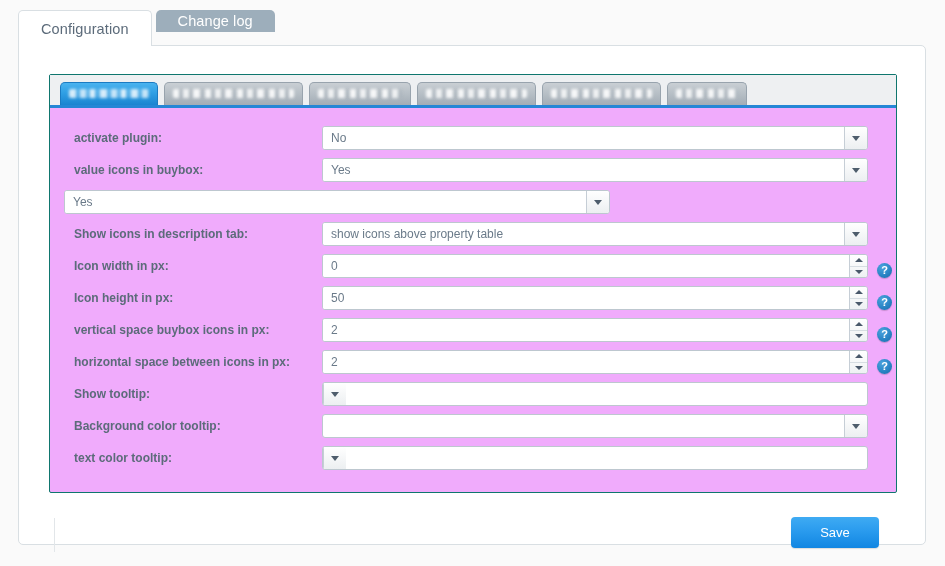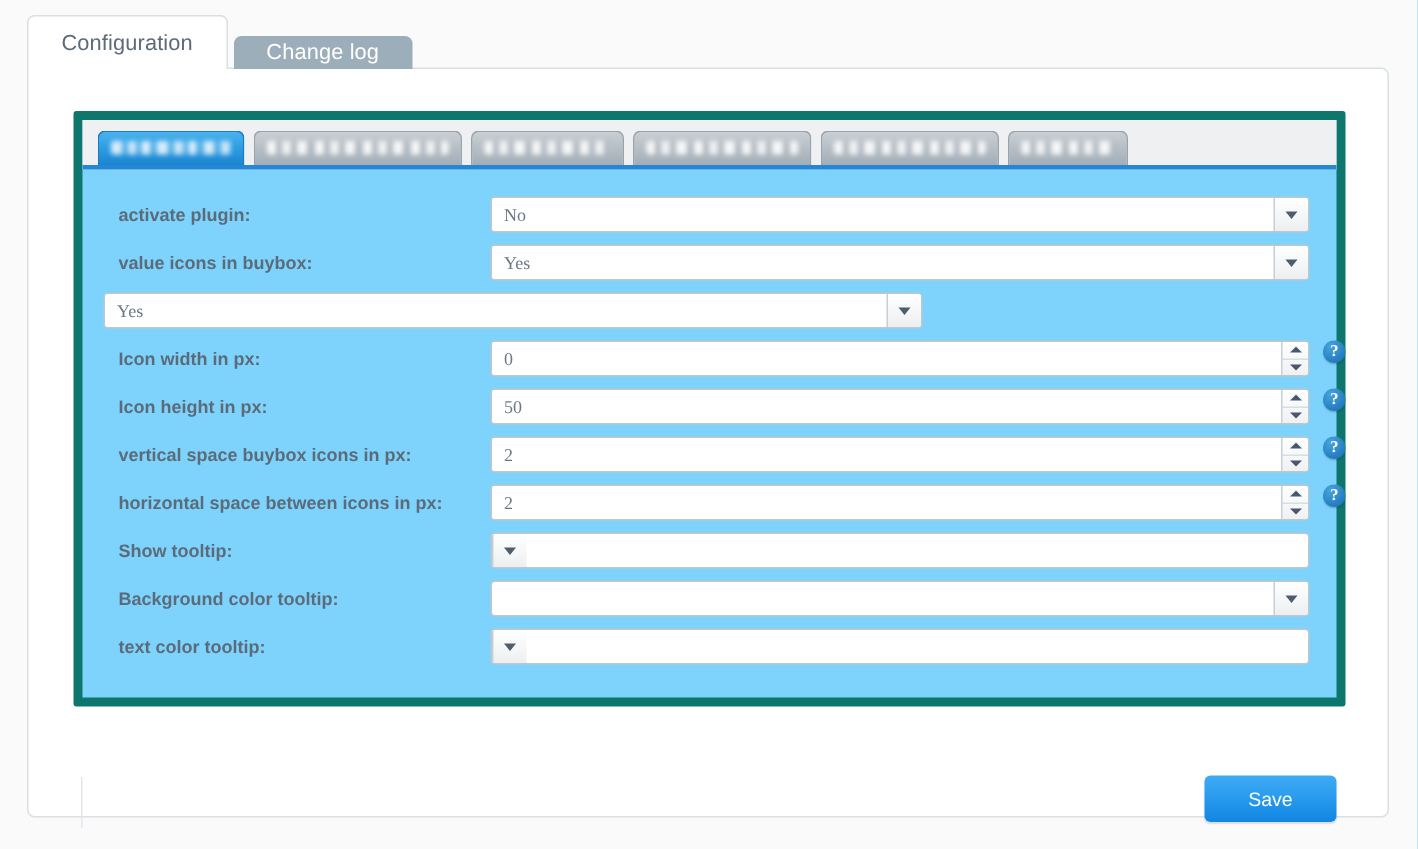--- a/index.html
+++ b/index.html
@@ -16,21 +16,20 @@
     overflow: hidden;
   }
 
   
   .outer-tabs {
     position: absolute;
     left: 18px;
     top: 10px;
     height: 36px;
     display: flex;
-    align-items: flex-end;
     z-index: 5;
   }
   .otab {
     height: 34px;
     box-sizing: border-box;
     display: flex;
     align-items: center;
     padding: 0 22px;
     border-radius: 5px 5px 0 0;
     font-size: 14.5px;
@@ -69,22 +68,22 @@
     border-radius: 0 5px 5px 5px;
   }
 
   
   .panel {
     position: absolute;
     left: 30px;
     top: 28px;
     width: 848px;
     box-sizing: border-box;
-    background: #7dd3fc;
-    border: 6px solid #0f766e;
+    background: #f0abfc;
+    border: 1px solid #0f766e;
     border-radius: 2px;
   }
 
   .inner-tabbar {
     height: 33px;
     padding: 6px 0 0 10px;
     box-sizing: border-box;
     display: flex;
     align-items: flex-end;
     border-bottom: 3px solid #2586d6;
@@ -153,22 +152,21 @@
     flex: 0 0 258px;
     font-size: 12px;
     color: #5c6b7a;
     font-weight: bold;
     padding-left: 10px;
     box-sizing: border-box;
   }
   .fieldwrap {
     position: relative;
     display: flex;
-    align-items: flex-start;
-    font-family: Liberation Serif, serif;
+    align-items: flex-end;
   }
 
   
   .sel {
     width: 546px;
     height: 24px;
     box-sizing: border-box;
     display: flex;
     align-items: stretch;
     border: 1px solid #bdc7cf;
@@ -290,21 +288,21 @@
   .footer-sep {
     position: absolute;
     left: 35px;
     top: 12px;
     width: 1px;
     height: 34px;
     background: #e2e6e9;
   }
   .save-btn {
     position: absolute;
-    right: 34px;
+    right: 46px;
     top: 11px;
     width: 88px;
     height: 31px;
     border-radius: 4px;
     background: linear-gradient(to bottom, #3fabf3 0%, #2a9bee 45%, #1186e2 100%);
     border: none;
     color: #ffffff;
     font-size: 13px;
     font-family: "Liberation Sans", sans-serif;
     cursor: pointer;
@@ -375,20 +373,31 @@
           <div class="fieldwrap">
             <div class="sel">
               <div class="val">Yes</div>
               <div class="arrowbtn">
                 <div class="caret"></div>
               </div>
             </div>
           </div>
         </div>
         <div class="row">
+          <div class="lbl">Show icons in description tab:</div>
+          <div class="fieldwrap">
+            <div class="sel">
+              <div class="val">show icons above property table</div>
+              <div class="arrowbtn">
+                <div class="caret"></div>
+              </div>
+            </div>
+          </div>
+        </div>
+        <div class="row">
           <div class="lbl">Icon width in px:</div>
           <div class="fieldwrap">
             <div class="num">
               <div class="val">0</div>
               <div class="spin">
                 <div class="up">
                   <div class="tri-up"></div>
                 </div>
                 <div class="dn">
                   <div class="tri-dn"></div>

